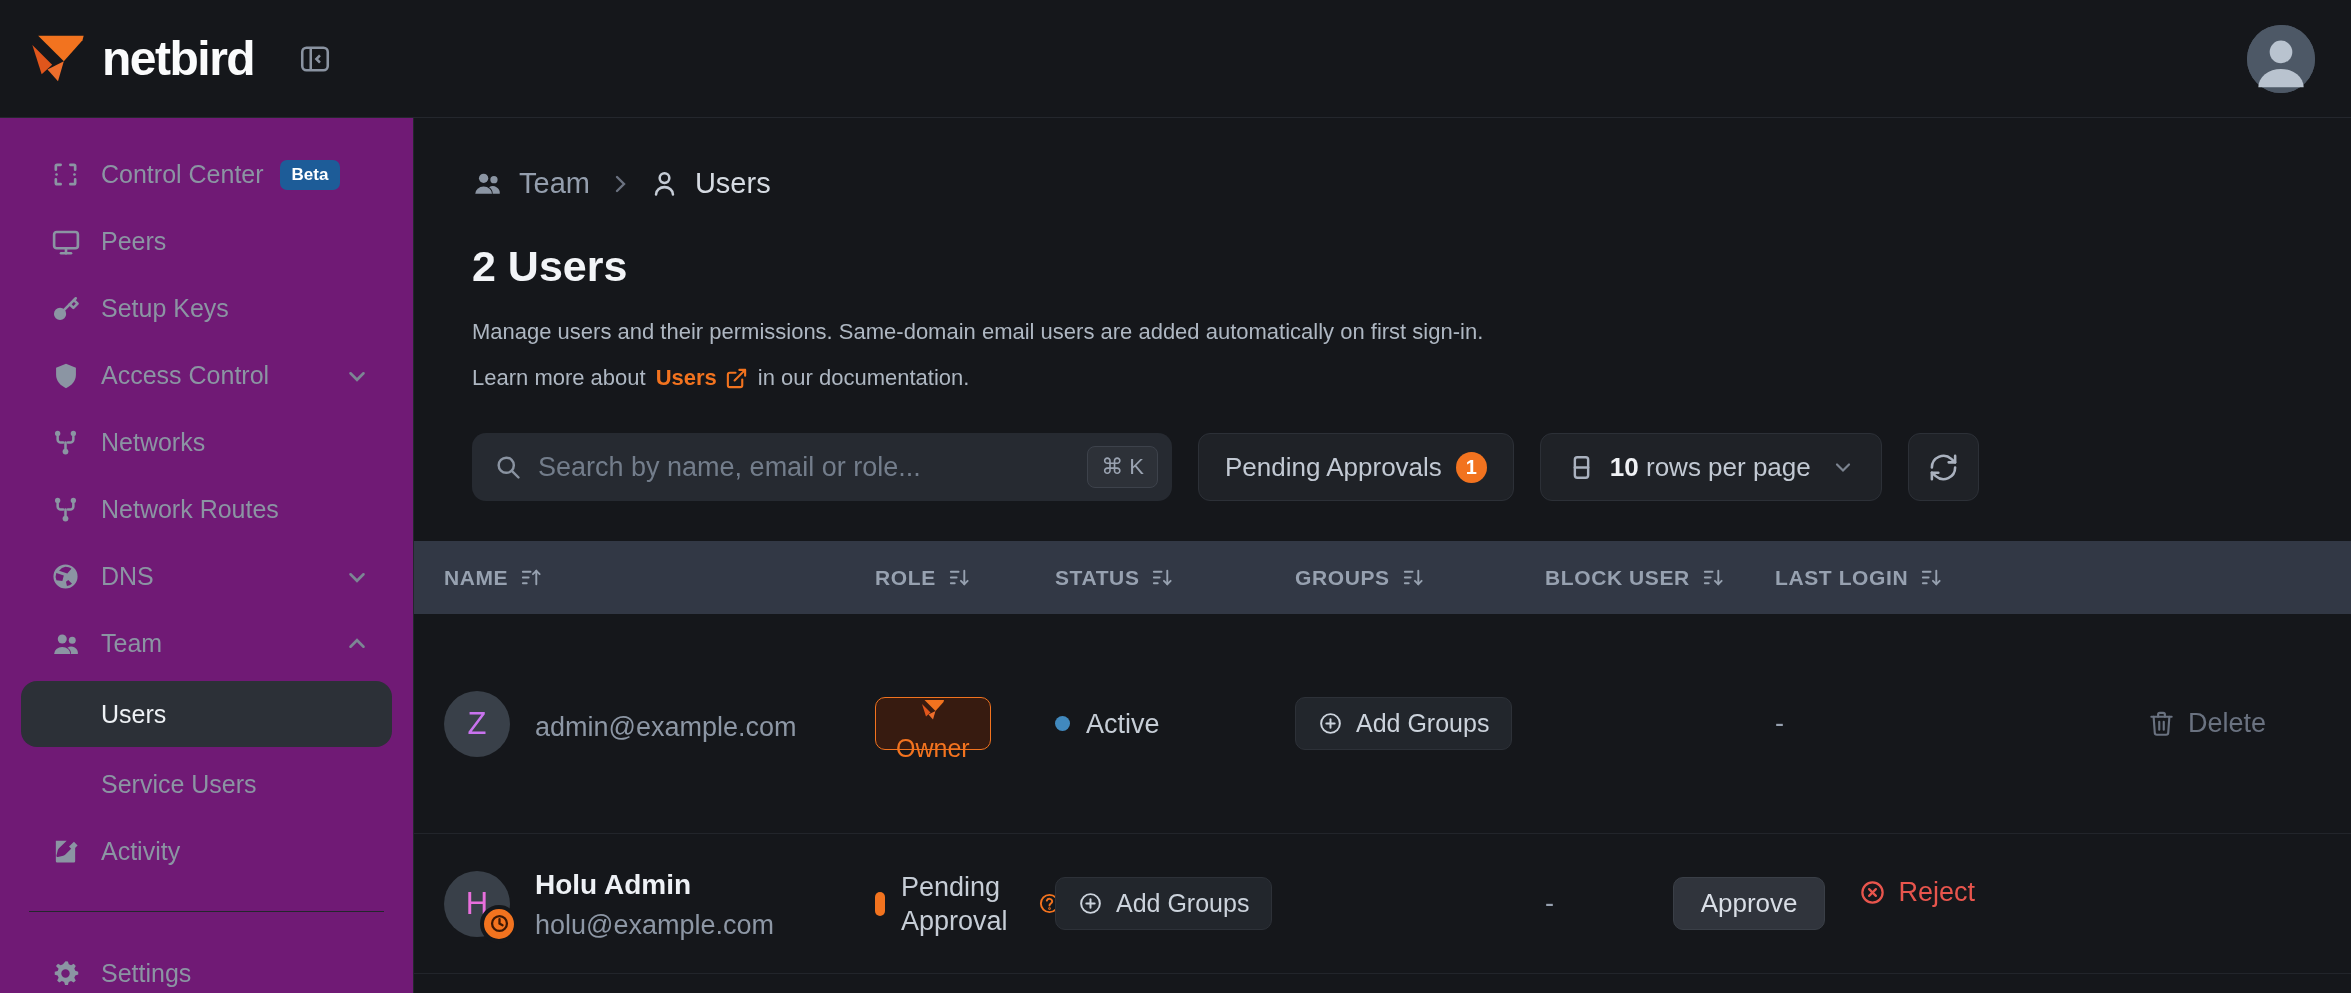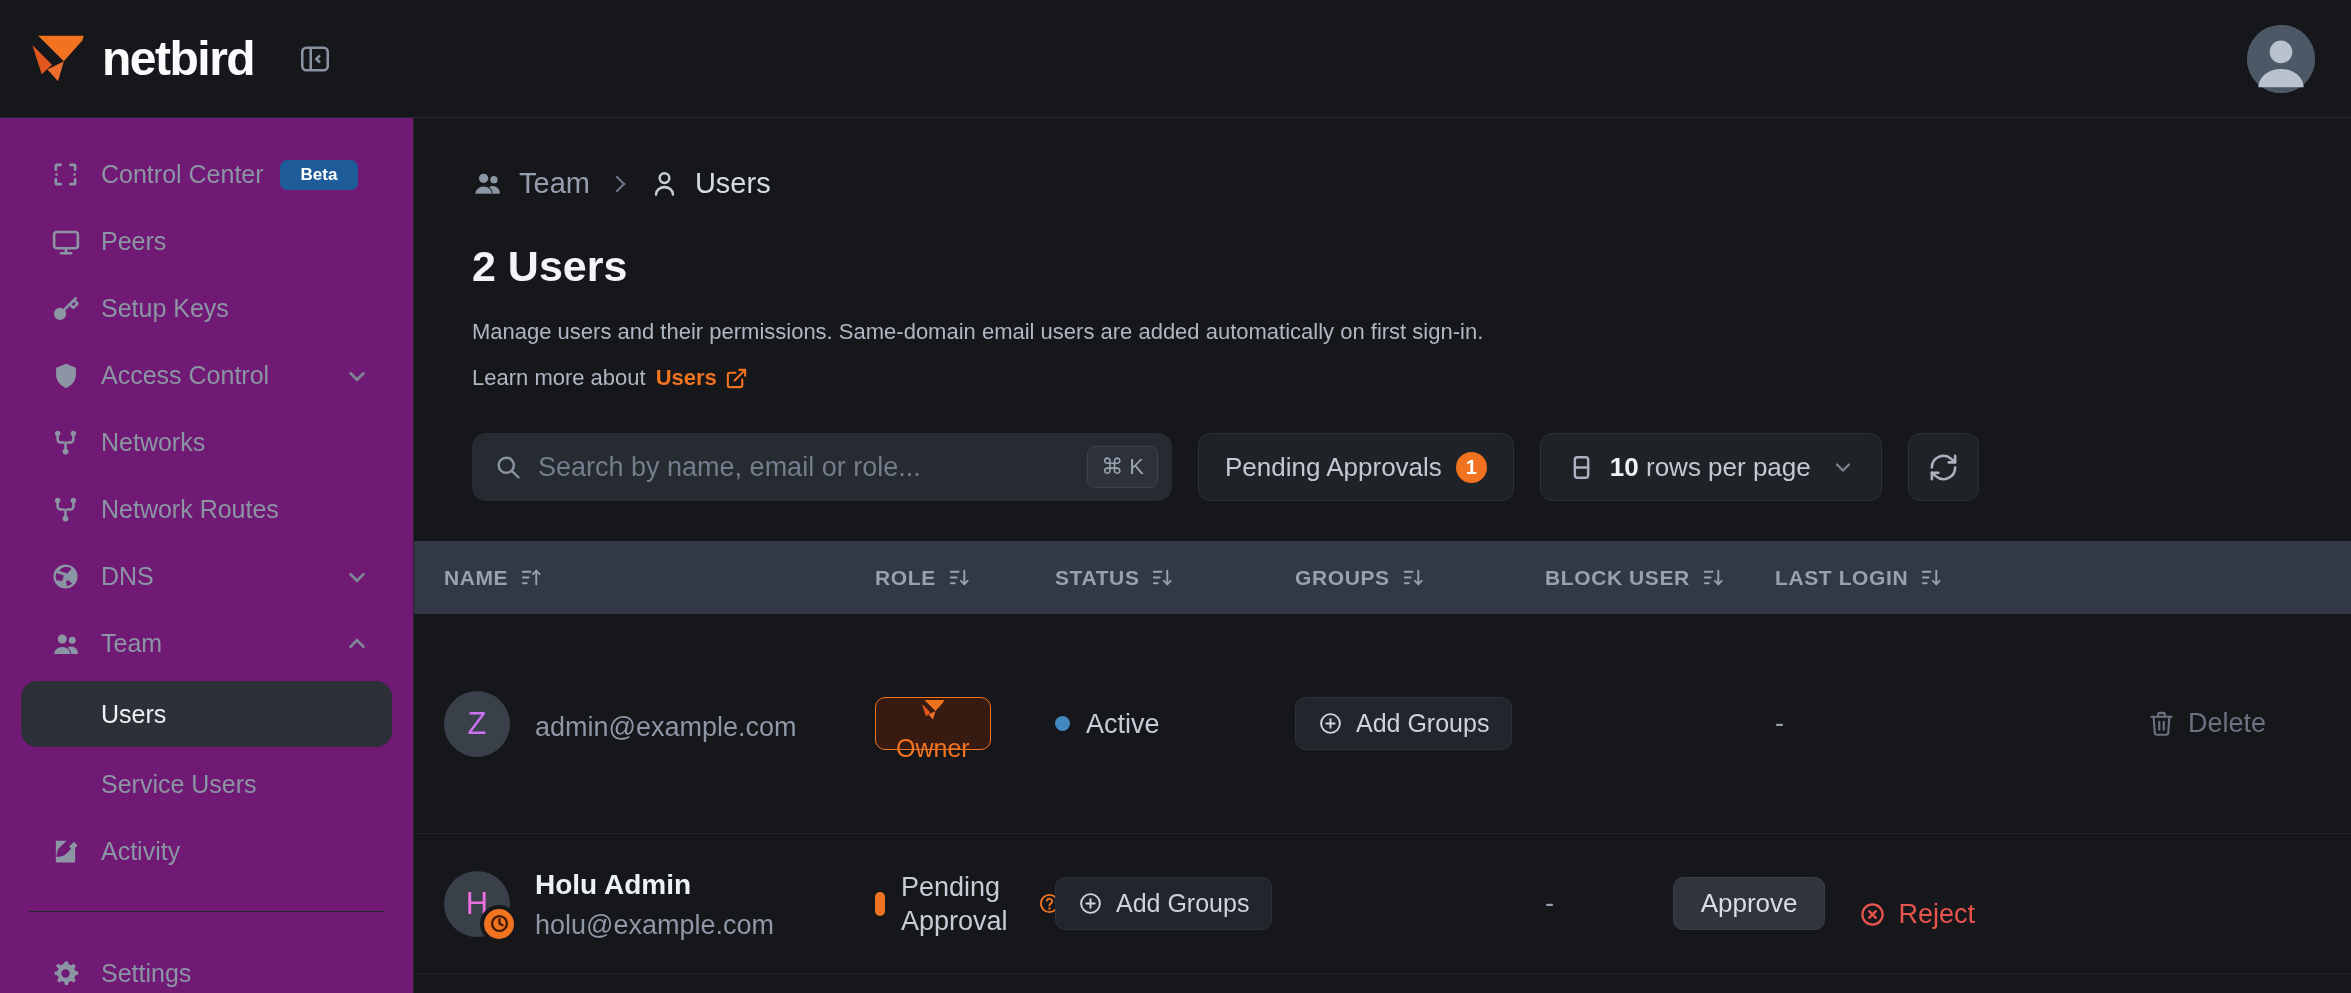--- a/index.html
+++ b/index.html
@@ -30,21 +30,21 @@
   .side-item { height:67px; flex:none; display:flex; align-items:center;
                padding:0 22px 0 29px; color:#8b95a3; font-size:25px;
                border-radius:16px; cursor:pointer; }
   .side-item .sicon { width:31px; height:31px; margin-right:20px; display:flex;
                       align-items:center; justify-content:center; flex:none; }
   .side-item .slabel { white-space:nowrap; }
   .side-item.sub { padding-left:80px; height:67px; }
   .side-item.active { background:#2c3037; color:#eef1f5; height:66px; margin:4px 0; }
   .side-chevron { margin-left:auto; color:#7c8694; display:flex; }
   .beta-badge { margin-left:16px; background:var(--badge-blue,#1d5c98); color:#fff;
-                font-size:17px; font-weight:700; padding:5px 21px; border-radius:7px; }
+                font-size:17px; font-weight:700; padding:5px 12px; border-radius:7px; }
   .side-divider { border-top:1px solid #23262c; margin:26px 8px 0; }
   .side-bottom { margin-top:auto; }
   .side-bottom .side-item { height:70px; }
 
   
   .content-pad { margin-left:58px; margin-right:58px; }
   .breadcrumb { display:flex; align-items:center; gap:18px; margin-top:49px;
                 font-size:29px; color:#949ead; }
   .breadcrumb .crumb { display:flex; align-items:center; gap:16px; cursor:pointer; }
   .breadcrumb .sep { color:#6b7280; display:flex; }
@@ -113,21 +113,21 @@
   .dot-active { width:15px; height:15px; border-radius:50%; background:var(--active-dot,#4189be); flex:none; }
   .dot-pending { width:10px; height:24px; border-radius:6px; background:var(--accent-orange,#f2731f); flex:none; }
   .status-text { line-height:34px; }
   .pending-text { max-width:130px; }
   .help-icon { color:var(--accent-orange,#f2731f); margin-left:14px; display:flex; }
 
   .btn-groups { display:inline-flex; align-items:center; gap:13px; height:53px; padding:0 22px;
                 background:#22262c; border:1px solid #2d3138; border-radius:10px;
                 font-size:25px; color:#ccd3dc; cursor:pointer; }
   .cell-login { font-size:27px; color:#97a1b0; }
-  .cell-actions { display:flex; align-items:flex-end; justify-content:flex-end; gap:34px; }
+  .cell-actions { display:flex; align-items:flex-start; justify-content:flex-end; gap:34px; }
   .link-delete { display:inline-flex; align-items:center; gap:13px; font-size:27px;
                  color:#6a7280; cursor:pointer; }
   .btn-approve { height:53px; padding:0 27px; display:inline-flex; align-items:center;
                  background:#30343c; border:1px solid #3a3f47; border-radius:10px;
                  font-size:26px; color:#d9dee6; cursor:pointer; }
   .link-reject { display:inline-flex; align-items:center; gap:12px; font-size:27px;
                  color:var(--danger,#e8554d); cursor:pointer; }
 
   svg { display:block; }
 </style>
@@ -347,20 +347,21 @@
           <span class="doc-link">
             <span>Users</span>
             <span>
               <svg width="23" height="23" viewBox="0 0 24 24" fill="none" stroke="currentColor" stroke-width="2.2" stroke-linecap="round" stroke-linejoin="round">
                 <path d="M18 13v6a2 2 0 0 1-2 2H5a2 2 0 0 1-2-2V8a2 2 0 0 1 2-2h6"></path>
                   <polyline points="15,3 21,3 21,9"></polyline>
                   <line x1="10" y1="14" x2="21" y2="3"></line>
               </svg>
             </span>
           </span>
+          <span>in our documentation.</span>
         </div>
       </div>
 
       <div class="toolbar content-pad">
         <div class="search-box">
           <span>
             <svg width="28" height="28" viewBox="0 0 24 24" fill="none" stroke="#8a93a1" stroke-width="2.1" stroke-linecap="round">
               <circle cx="10.5" cy="10.5" r="6.5"></circle>
                 <line x1="15.5" y1="15.5" x2="21" y2="21"></line>
             </svg>

